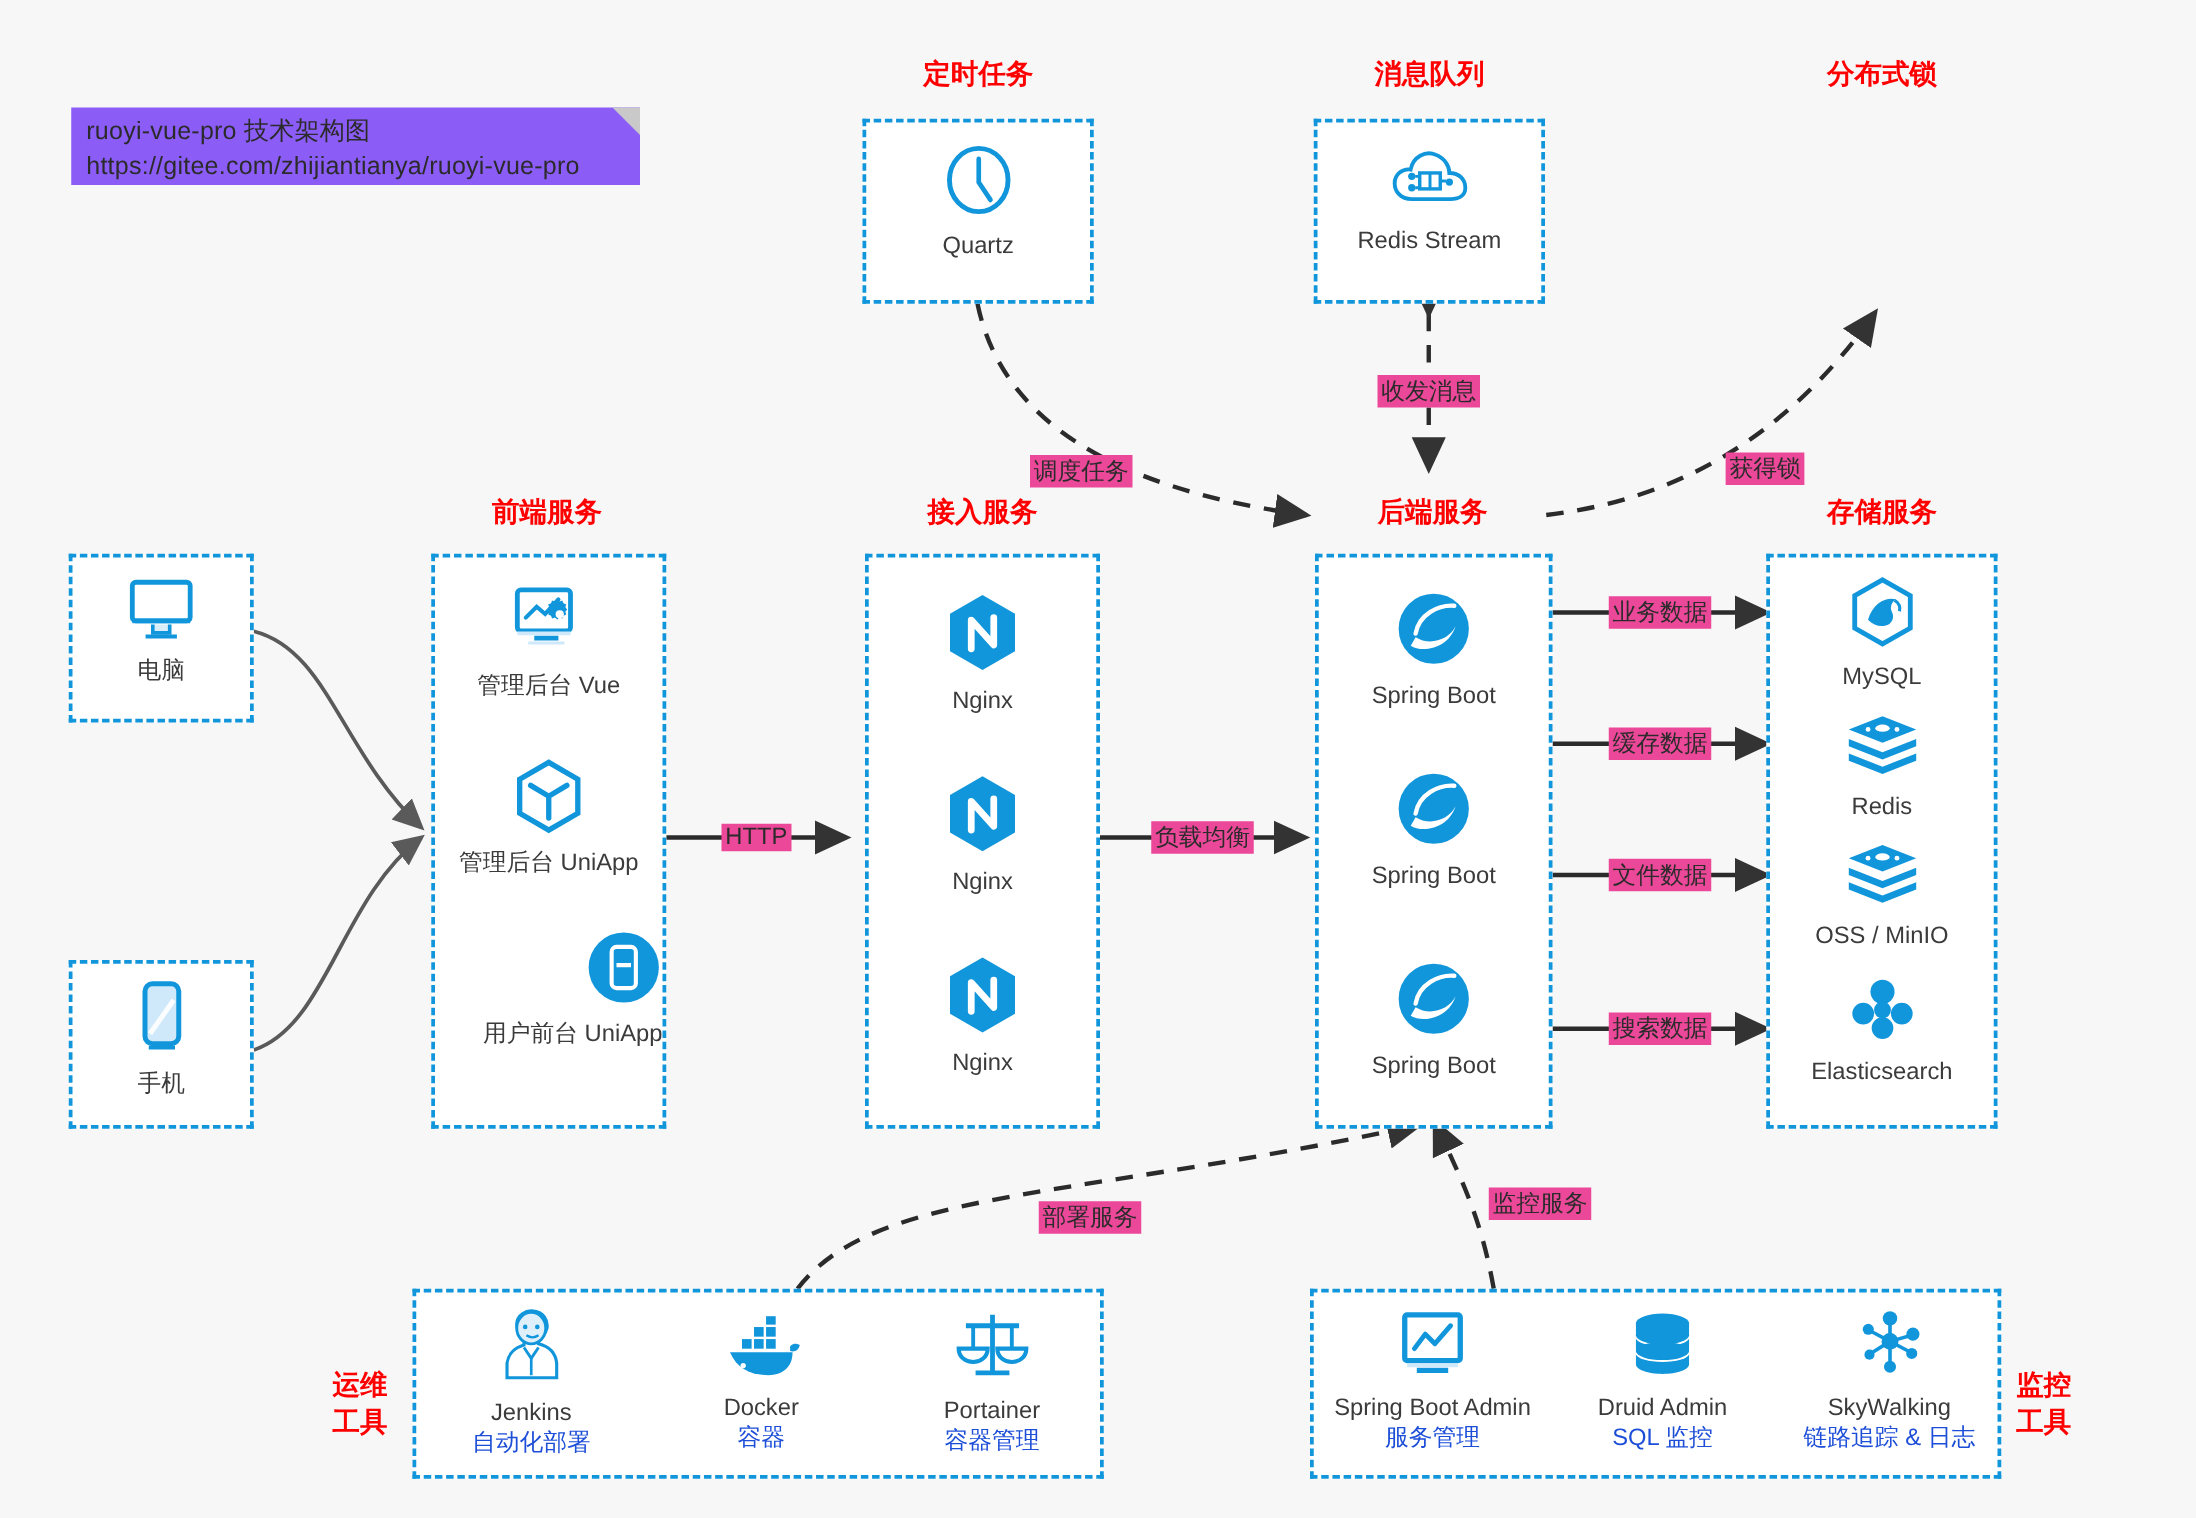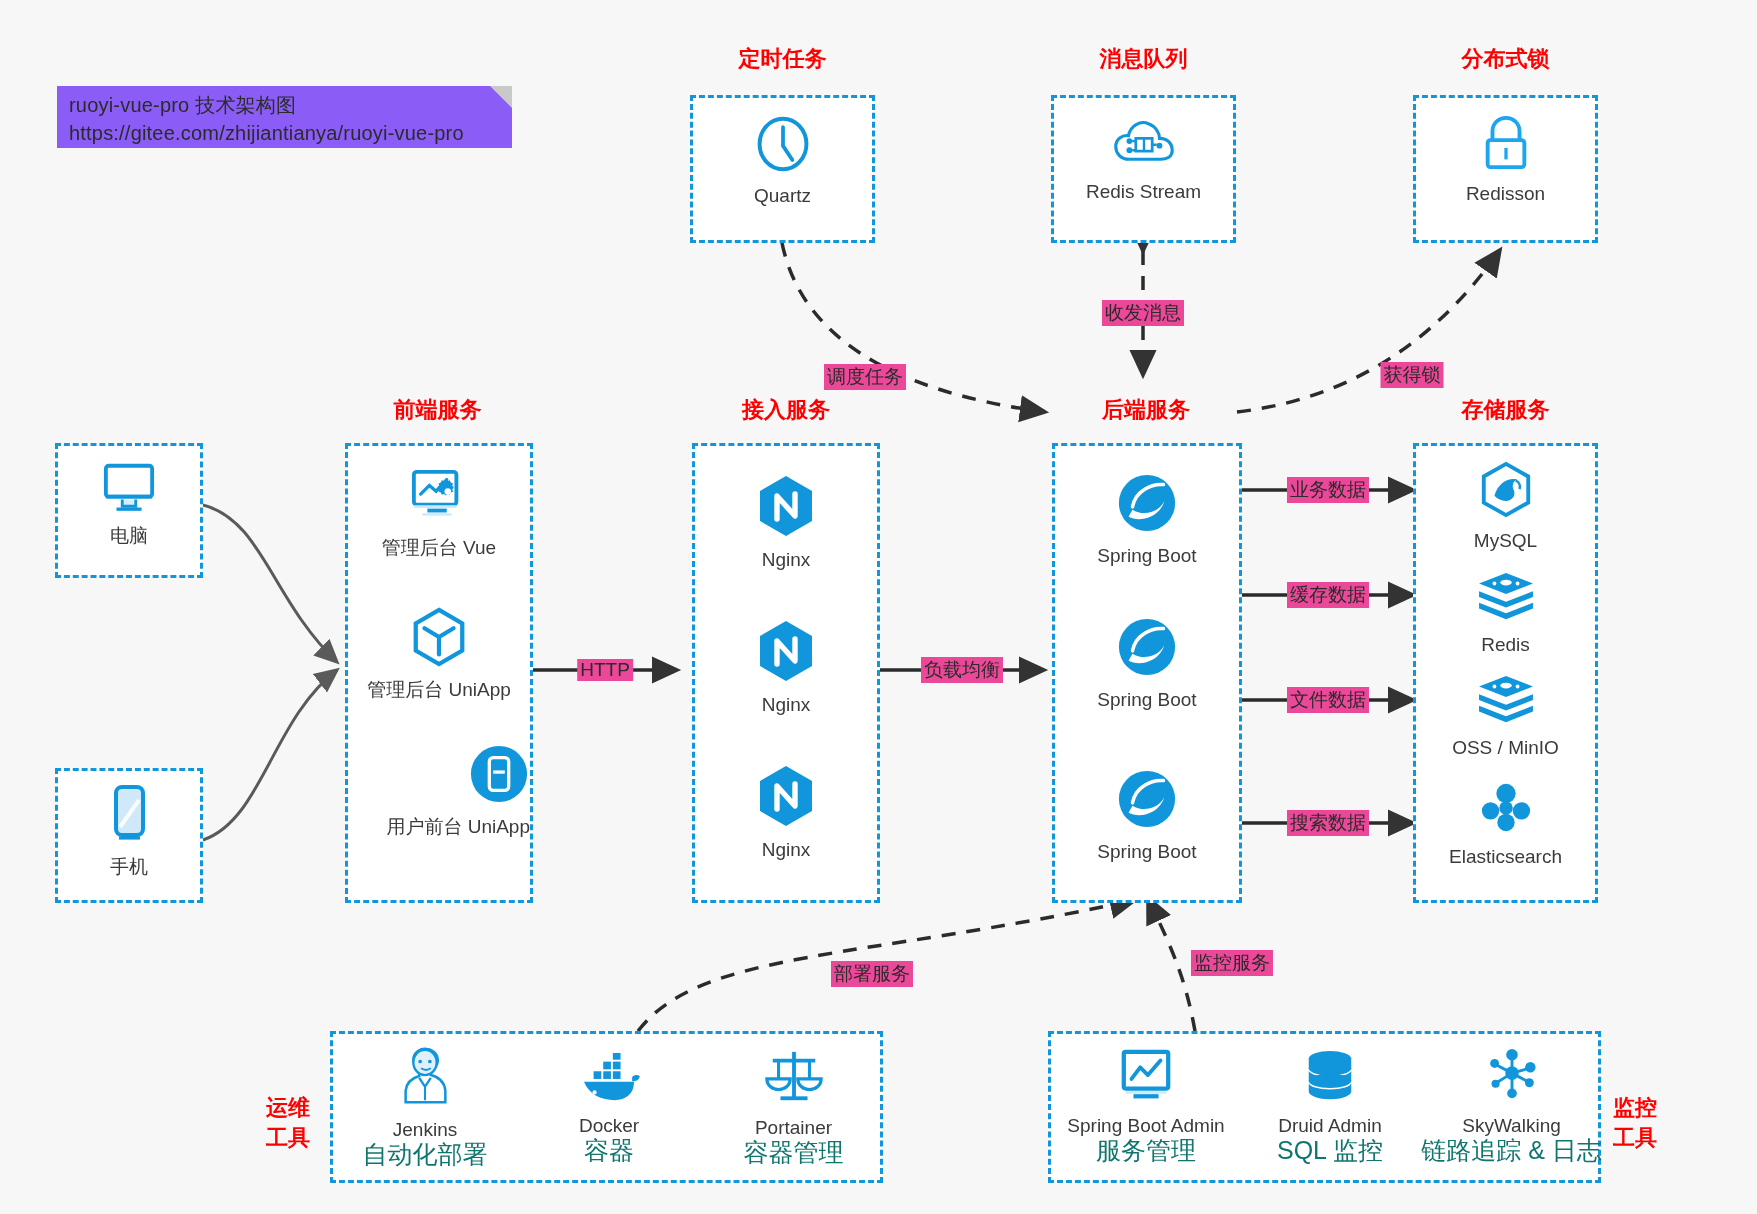--- a/index.html
+++ b/index.html
@@ -45,21 +45,21 @@
 
   
   .node{
     position:absolute;width:100%;
     display:flex;flex-direction:column;align-items:center;justify-content:flex-start;
   }
   .node .cap{
     font-size:19px;color:#3b3b3b;margin-top:6px;text-align:center;line-height:24px;
     white-space:nowrap;
   }
-  .node .cap2{font-size:25px;color:#0f766e;line-height:24px;text-align:center;white-space:nowrap;}
+  .node .cap2{font-size:19px;color:#1d4ed8;line-height:24px;text-align:center;white-space:nowrap;}
   .ico{display:block;}
 
   
   .elabel{
     position:absolute;font-size:19px;color:#2b2b2b;
     background:#ec4899;padding:0 3px;white-space:nowrap;
     transform:translate(-50%,-50%);
   }
   .elabel.cn{font-size:19px;}
 </style>
@@ -132,32 +132,20 @@
           <circle cx="51" cy="33" r="3.2" fill="#1296db"></circle>
           <path d="M21 28 L25 28 M21 38 L25 38 M43 32 L48 32" stroke="#1296db" stroke-width="2.6"></path>
           <path d="M34 25 L34 39" stroke="#1296db" stroke-width="2.6"></path>
         </svg>
       </span>
       <span class="cap">Redis Stream</span>
     </div>
   </div>
 
   <div class="grp-title" style="left:1413px;top:44px;width:185px;">分布式锁</div>
-  <div class="grp" style="left:1413px;top:95px;width:185px;height:148px;">
-    <div class="node" style="top:16px;">
-      <span class="ico">
-        <svg width="56" height="58" viewBox="0 0 58 60">
-          <path d="M15 27 L15 18 C15 9 22 4 29 4 C36 4 43 9 43 18 L43 27" fill="none" stroke="#1ca6f0" stroke-width="4"></path>
-          <rect x="10" y="27" width="38" height="28" rx="3" fill="none" stroke="#1ca6f0" stroke-width="4"></rect>
-          <path d="M29 35 L29 47" stroke="#1ca6f0" stroke-width="3.4"></path>
-        </svg>
-      </span>
-      <span class="cap">Redisson</span>
-    </div>
-  </div>
 
   <div class="grp" style="left:55px;top:443px;width:148px;height:135px;">
     <div class="node" style="top:14px;">
       <span class="ico">
         <svg width="58" height="54" viewBox="0 0 60 56">
           <rect x="6" y="6" width="48" height="32" rx="3" fill="none" stroke="#1296db" stroke-width="4"></rect>
           <path d="M6 38 L54 38" stroke="#1296db" stroke-width="4"></path>
           <path d="M23 41 L23 48 L37 48 L37 41" fill="#d9eefb" stroke="#1296db" stroke-width="3"></path>
           <path d="M17 51 L43 51" stroke="#1296db" stroke-width="3.4"></path>
         </svg>

